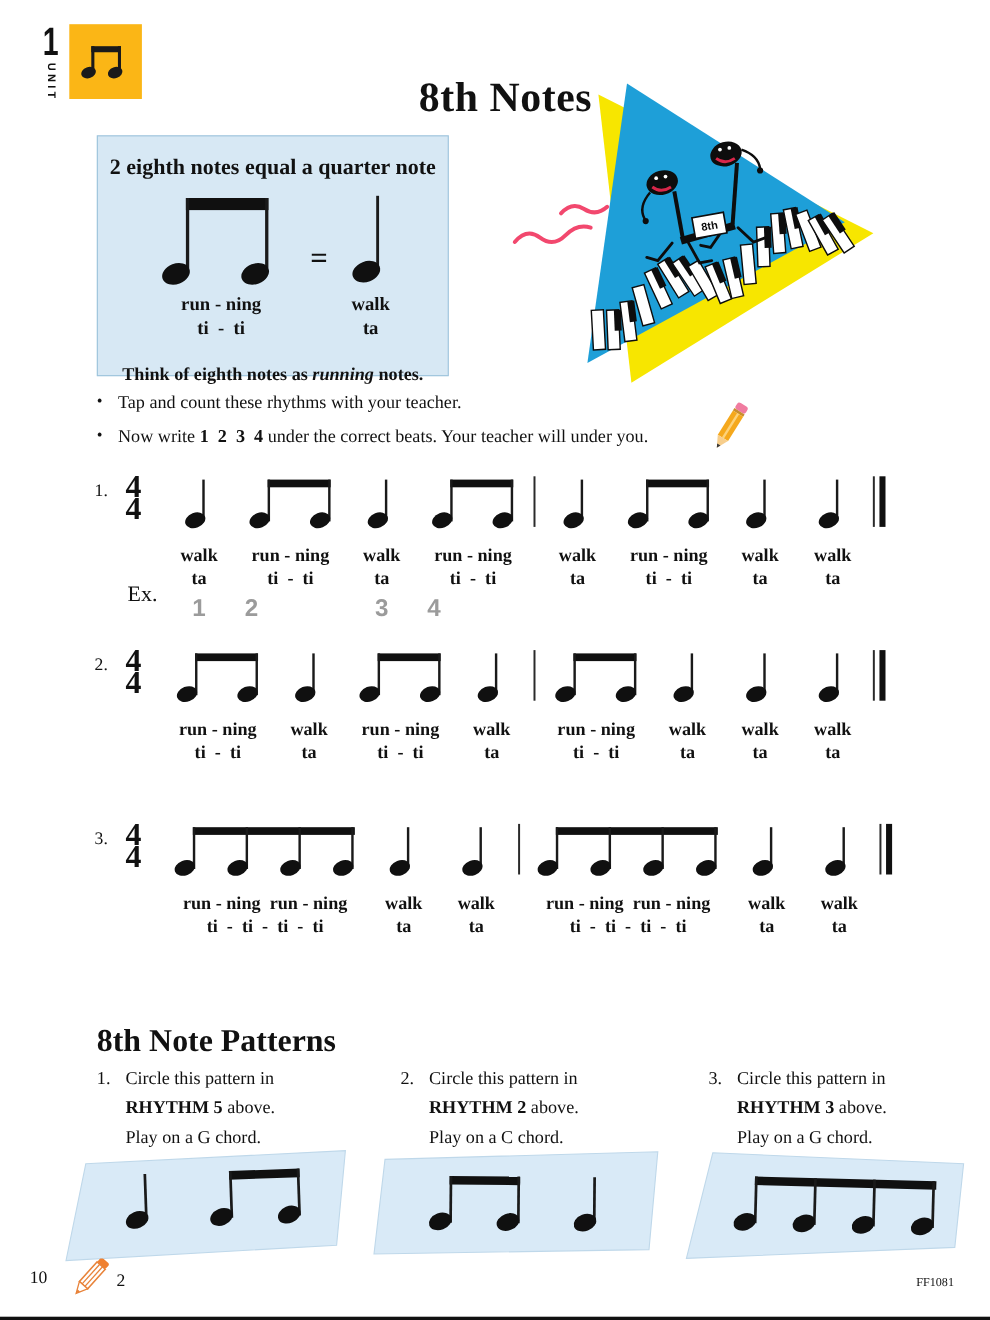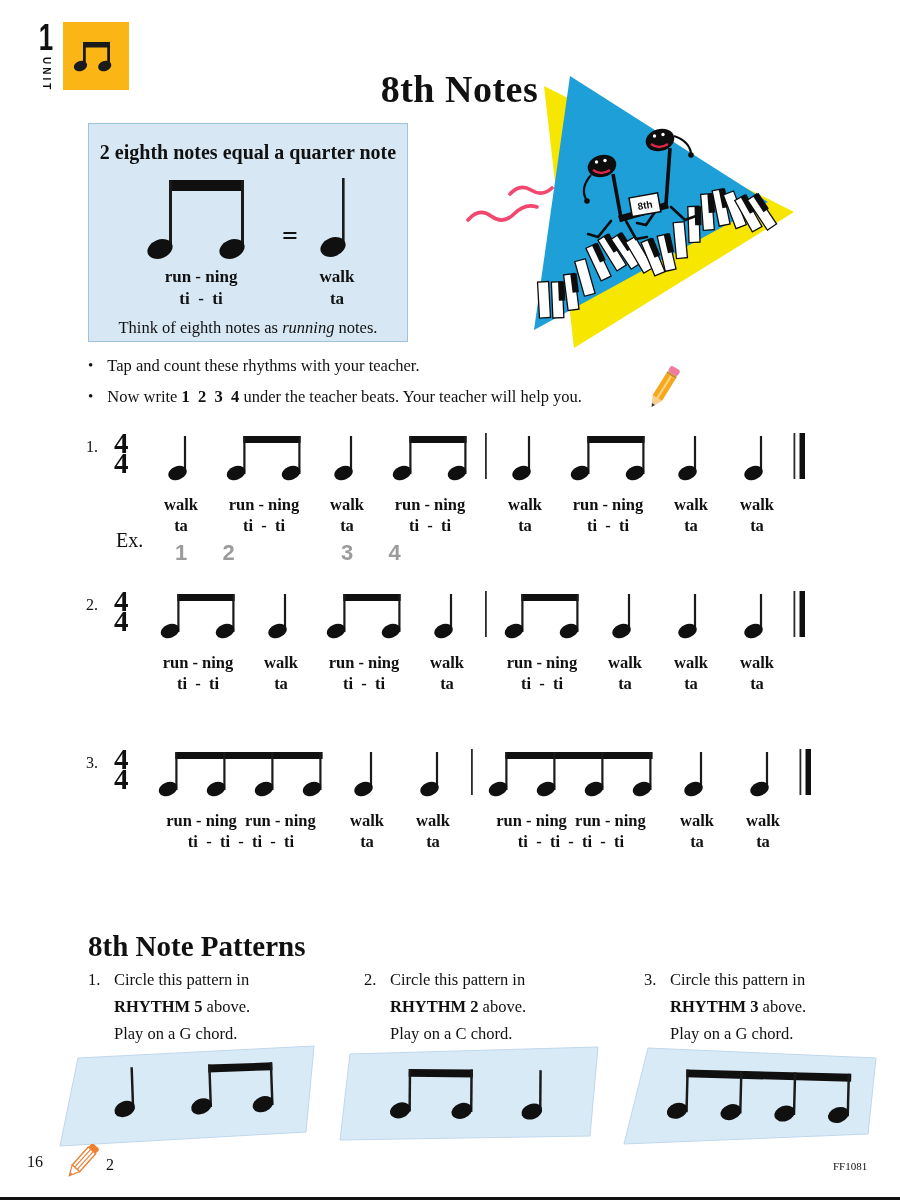--- a/index.html
+++ b/index.html
@@ -20,21 +20,21 @@
               font-size:38px;font-weight:bold;letter-spacing:.5px;margin-left:19px;}
 
   
   .info-box{position:absolute;left:88px;top:123px;width:320px;height:219px;background:#D7E8F4;
             border:1px solid #9DC4DC;box-sizing:border-box;text-align:center;}
   .ib-title{margin-top:17px;font-weight:bold;font-size:20px;}
   .ib-row{display:flex;justify-content:center;align-items:flex-start;margin-top:6px;gap:16px;}
   .ib-col{display:flex;flex-direction:column;align-items:center;}
   .ib-lbl{font-weight:bold;font-size:17px;line-height:22px;white-space:pre;}
   .ib-eq{font-weight:bold;font-size:28px;margin-top:50px;}
-  .ib-note{margin-top:8px;font-size:16.5px;}
+  .ib-note{margin-top:20px;font-size:16.5px;font-weight:bold;}
 
   
   .illus{position:absolute;left:452px;top:70px;}
 
   
   .bullet{position:absolute;left:88px;font-size:16.5px;display:flex;gap:14px;align-items:flex-start;}
   .bullet .dot{font-size:15px;margin-top:1px;}
   .nums{white-space:pre;text-align:center;}
   .pencil-b{position:absolute;left:650px;top:364px;}
 
@@ -214,21 +214,21 @@
       </g>
     </g>
   </svg>
 
   <div class="bullet" style="top:356px">
     <span class="dot">•</span>
     <span>Tap and count these rhythms with your teacher.</span>
   </div>
   <div class="bullet" style="top:387px">
     <span class="dot">•</span>
-    <span><span>Now write </span><b class="nums">1  2  3  4</b><span>  under the teacher beats. Your teacher will help you.</span></span>
+    <span><span>Now write </span><b class="nums">1  2  3  4</b><span>  under the correct beats. Your teacher will under you.</span></span>
   </div>
   <svg class="pencil-b" width="42" height="50" viewBox="0 0 42 50">
     <g transform="translate(26,4) rotate(32)">
       <rect x="-5.5" y="0" width="11" height="7" rx="2.5" fill="#F07CA0"></rect>
       <rect x="-5.5" y="7" width="11" height="2.5" fill="#C98E2E"></rect>
       <rect x="-5.5" y="9.5" width="11" height="26" fill="#F5A81C"></rect>
       <rect x="-1" y="9.5" width="2.2" height="26" fill="#FDD27A"></rect>
       <polygon points="-5.5,35.5 5.5,35.5 0,46" fill="#F7CE8C"></polygon>
       <polygon points="-1.8,42.5 1.8,42.5 0,46" fill="#3a3a3a"></polygon>
     </g>
@@ -589,21 +589,21 @@
           <rect x="123.3" y="6" width="2.2" height="38" fill="#1a1a1a"></rect>
           <rect x="171.3" y="6" width="2.2" height="38" fill="#1a1a1a"></rect>
           <ellipse cx="20" cy="43" rx="9.5" ry="6.8" fill="#101010" transform="rotate(-21 20 43)"></ellipse>
           <ellipse cx="68" cy="43" rx="9.5" ry="6.8" fill="#101010" transform="rotate(-21 68 43)"></ellipse>
           <ellipse cx="116" cy="43" rx="9.5" ry="6.8" fill="#101010" transform="rotate(-21 116 43)"></ellipse>
           <ellipse cx="164" cy="43" rx="9.5" ry="6.8" fill="#101010" transform="rotate(-21 164 43)"></ellipse>
         </g>
       </g>
   </svg>
 
-  <div class="pg-num">16</div>
+  <div class="pg-num">10</div>
   <svg class="pencil-f" width="44" height="42" viewBox="0 0 44 42">
     <g transform="translate(30,2) rotate(42)">
       <rect x="-5" y="0" width="10" height="6" rx="2" fill="#F08030"></rect>
       <rect x="-5" y="6" width="10" height="24" fill="#ffffff" stroke="#E8833A" stroke-width="1.4"></rect>
       <line x1="-1.7" y1="6" x2="-1.7" y2="30" stroke="#E8833A" stroke-width="1.2"></line>
       <line x1="1.7" y1="6" x2="1.7" y2="30" stroke="#E8833A" stroke-width="1.2"></line>
       <polygon points="-5,30 5,30 0,40" fill="#ffffff" stroke="#E8833A" stroke-width="1.2"></polygon>
       <polygon points="-1.6,36.5 1.6,36.5 0,40" fill="#E8833A"></polygon>
     </g>
   </svg>

